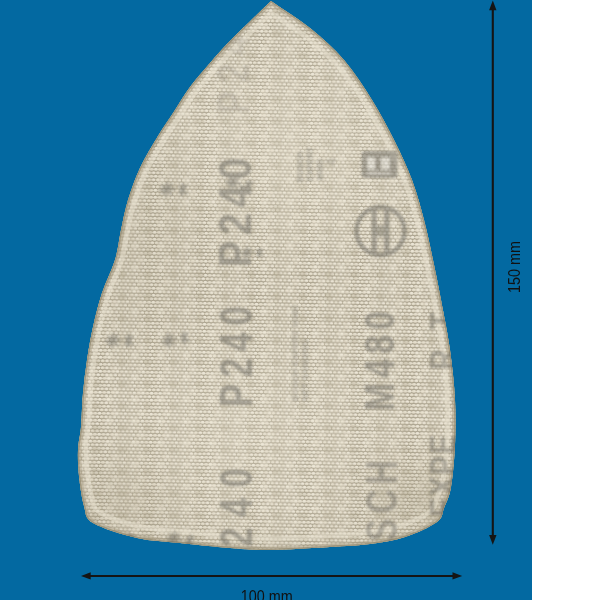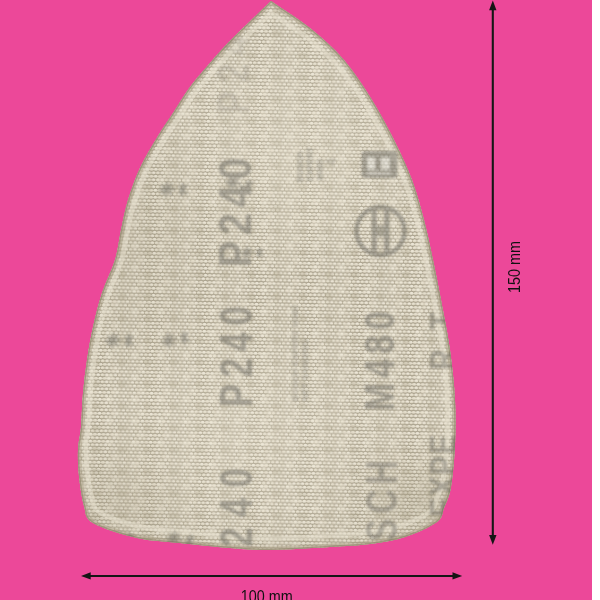--- a/index.html
+++ b/index.html
@@ -1,16 +1,16 @@
 <!DOCTYPE html>
 <html><head>
 <meta charset="utf-8">
 <style>
 html,body{margin:0;padding:0;background:#ffffff;}
-#stage{position:relative;width:592px;height:600px;background:#ec4899;overflow:hidden;
+#stage{position:relative;width:532px;height:600px;background:#0369a1;overflow:hidden;
 font-family:"Liberation Sans", sans-serif;}
 </style>
 </head>
 <body>
 <div id="stage">
 <svg width="600" height="600" viewBox="0 0 600 600">
 <defs>
 <path id="padshape" d="M271,1C284.0,10.0 297.8,18.2 310,28C322.2,37.8 333.7,48.0 344,60C354.3,72.0 363.7,86.7 372,100C380.3,113.3 387.3,126.7 394,140C400.7,153.3 407.0,166.7 412,180C417.0,193.3 420.5,206.7 424,220C427.5,233.3 430.2,246.7 433,260C435.8,273.3 438.2,285.0 441,300C443.8,315.0 447.7,333.3 450,350C452.3,366.7 454.2,384.2 455,400C455.8,415.8 455.7,430.5 455,445C454.3,459.5 452.8,476.5 451,487C449.2,497.5 446.3,502.2 444,508C441.7,513.8 443.5,517.2 437,522C430.5,526.8 416.2,533.3 405,537C393.8,540.7 382.5,542.3 370,544C357.5,545.7 346.7,546.0 330,547C313.3,548.0 286.7,549.8 270,550C253.3,550.2 245.0,549.2 230,548C215.0,546.8 195.5,544.7 180,543C164.5,541.3 151.5,541.3 137,538C122.5,534.7 101.8,528.3 93,523C84.2,517.7 86.3,513.8 84,506C81.7,498.2 80.0,485.3 79,476C78.0,466.7 77.7,458.2 78,450C78.3,441.8 80.2,436.5 81,427C81.8,417.5 82.0,404.2 83,393C84.0,381.8 85.3,371.0 87,360C88.7,349.0 90.5,338.2 93,327C95.5,315.8 98.3,304.2 102,293C105.7,281.8 111.8,270.5 115,260C118.2,249.5 118.8,240.0 121,230C123.2,220.0 124.8,210.3 128,200C131.2,189.7 135.0,178.7 140,168C145.0,157.3 152.2,145.7 158,136C163.8,126.3 169.7,118.2 175,110C180.3,101.8 184.2,94.8 190,87C195.8,79.2 203.2,70.8 210,63C216.8,55.2 220.8,50.3 231,40C241.2,29.7 257.7,14.0 271,1Z"></path>
 <clipPath id="padclip">
           <use href="#padshape"></use>

